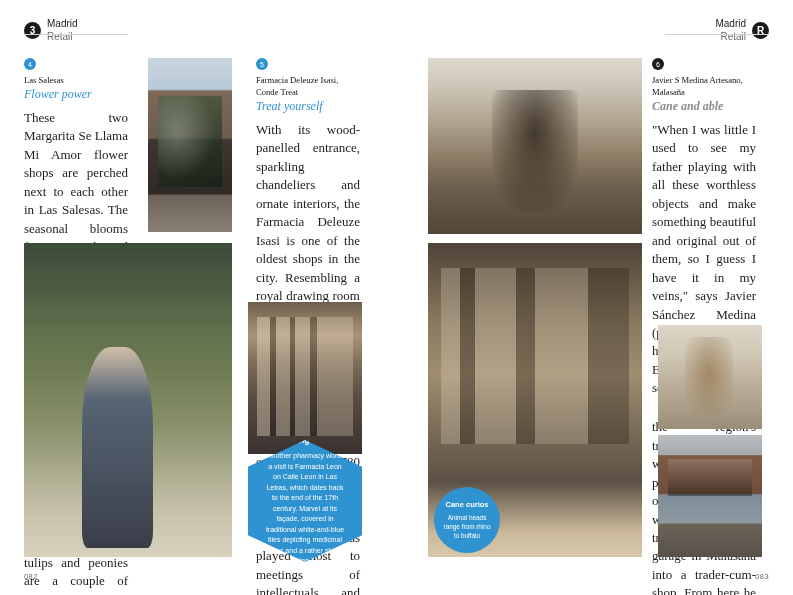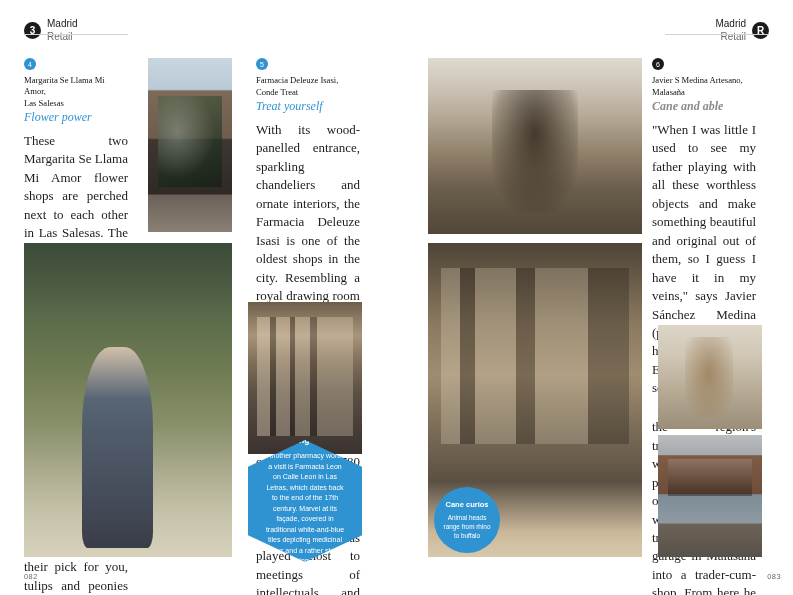--- a/index.html
+++ b/index.html
@@ -39,21 +39,21 @@
   .rule-left { left:24px; width:104px; }
   .rule-right { right:24px; width:104px; }
 
   
   .folio {
     position:absolute; bottom:14px;
     font-family:"Liberation Sans", sans-serif;
     font-size:7.5px; color:#6a6a6a; letter-spacing:0.4px;text-align:right;
   }
   .folio-left { left:24px; }
-  .folio-right { right:12px; }
+  .folio-right { right:24px; }
 
   
   .item-num {
     width:12px; height:12px; border-radius:50%;
     background:#2f93d1; color:#fff;
     font-family:"Liberation Sans", sans-serif;
     font-size:7px; display:flex; align-items:center; justify-content:center;
     margin-bottom:5px;
   }
   .item-num.dark { background:#1b1b1b; }
@@ -194,21 +194,20 @@
       <div class="circle-num">3</div>
       <div class="runhead-txt">
         <div class="l1">Madrid</div>
         <div class="l2">Retail</div>
       </div>
     </div>
     <div class="runhead-rule rule-left"></div>
 
     <div style="position:absolute; left:24px; top:58px; width:104px;">
       <div class="item-num">4</div>
-      <h2 class="entry-title">Margarita Se Llama Mi Amor,</h2>
       <h2 class="entry-title">Las Salesas</h2>
       <div class="entry-sub">Flower power</div>
       <p class="body">These two Margarita Se Llama Mi Amor flower shops are perched next to each other in Las Salesas. The seasonal blooms from Spanish and international growers contrast beautifully with the shops' clean white interiors.</p>
       <p class="body">Founders Tina Rubio (pictured) and Juan Arena Rico named the venture after Ramón Fernández's 1961 film Daisy is Called my Love. Ask one of five florists to wrap their pick for you, tulips and peonies are a couple of favourites.</p>
       <div class="addr">
         <div>Calle de Fernando VI 9, 28004</div>
         <div>+34 910 379 819</div>
         <div>margaritasellamamiamor.wordpress.com</div>
       </div>
     </div>

